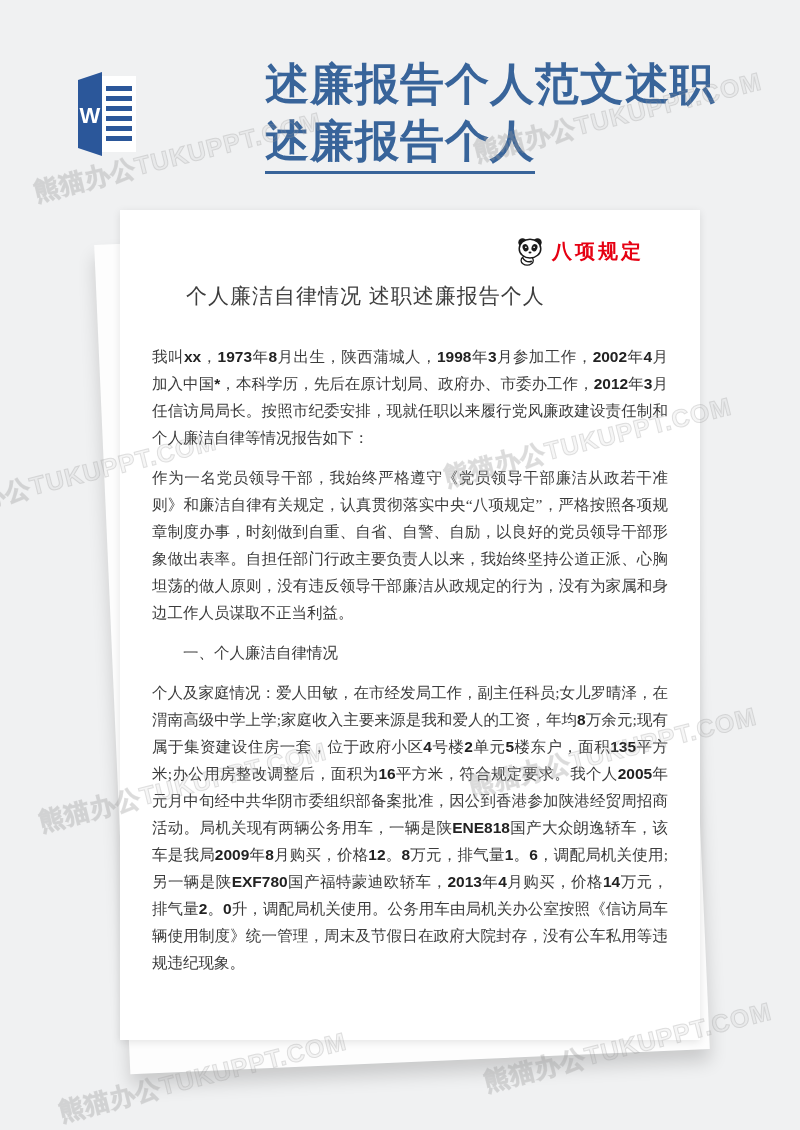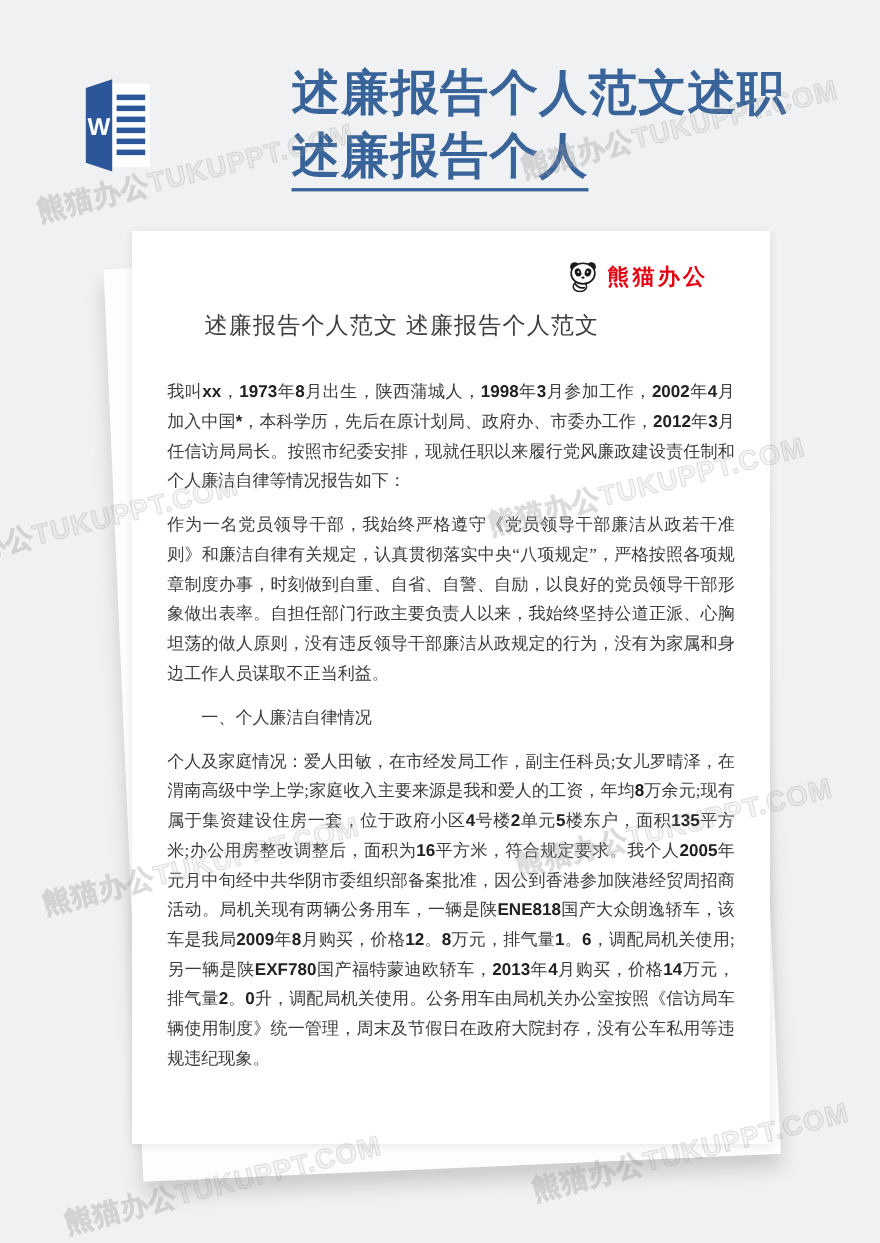--- a/index.html
+++ b/index.html
@@ -103,24 +103,24 @@
         <circle cx="24" cy="7" r="4.5" fill="#1a1a1a"></circle>
         <ellipse cx="13" cy="26" rx="6.5" ry="5" fill="#ffffff" stroke="#1a1a1a" stroke-width="1.4"></ellipse>
         <path d="M8 23 q4 6 10 4" fill="none" stroke="#1a1a1a" stroke-width="1.6"></path>
         <ellipse cx="16" cy="13.5" rx="11.5" ry="10" fill="#ffffff" stroke="#1a1a1a" stroke-width="1.6"></ellipse>
         <ellipse cx="11.2" cy="12.5" rx="3.1" ry="4" fill="#1a1a1a" transform="rotate(-18 11.2 12.5)"></ellipse>
         <ellipse cx="20.8" cy="12.5" rx="3.1" ry="4" fill="#1a1a1a" transform="rotate(18 20.8 12.5)"></ellipse>
         <circle cx="11.6" cy="12" r="0.9" fill="#ffffff"></circle>
         <circle cx="20.4" cy="12" r="0.9" fill="#ffffff"></circle>
         <ellipse cx="16" cy="17.5" rx="1.6" ry="1.1" fill="#1a1a1a"></ellipse>
       </svg>
-      <span class="brand-name">熊猫办公</span>
+      <span class="brand-name">八项规定</span>
     </div>
 
-    <h1 class="doc-heading">述廉报告个人范文 述廉报告个人范文</h1>
+    <h1 class="doc-heading">个人廉洁自律情况 述职述廉报告个人</h1>
 
     <div class="doc-body">
         <p class="para">我叫<span class="num">xx</span>，<span class="num">1973</span>年<span class="num">8</span>月出生，陕西蒲城人，<span class="num">1998</span>年<span class="num">3</span>月参加工作，<span class="num">2002</span>年<span class="num">4</span>月加入中国<span class="num">*</span>，本科学历，先后在原计划局、政府办、市委办工作，<span class="num">2012</span>年<span class="num">3</span>月任信访局局长。按照市纪委安排，现就任职以来履行党风廉政建设责任制和个人廉洁自律等情况报告如下：</p>
         <p class="para">作为一名党员领导干部，我始终严格遵守《党员领导干部廉洁从政若干准则》和廉洁自律有关规定，认真贯彻落实中央“八项规定”，严格按照各项规章制度办事，时刻做到自重、自省、自警、自励，以良好的党员领导干部形象做出表率。自担任部门行政主要负责人以来，我始终坚持公道正派、心胸坦荡的做人原则，没有违反领导干部廉洁从政规定的行为，没有为家属和身边工作人员谋取不正当利益。</p>
         <p class="para indent">一、个人廉洁自律情况</p>
         <p class="para">个人及家庭情况：爱人田敏，在市经发局工作，副主任科员;女儿罗晴泽，在渭南高级中学上学;家庭收入主要来源是我和爱人的工资，年均<span class="num">8</span>万余元;现有属于集资建设住房一套，位于政府小区<span class="num">4</span>号楼<span class="num">2</span>单元<span class="num">5</span>楼东户，面积<span class="num">135</span>平方米;办公用房整改调整后，面积为<span class="num">16</span>平方米，符合规定要求。我个人<span class="num">2005</span>年元月中旬经中共华阴市委组织部备案批准，因公到香港参加陕港经贸周招商活动。局机关现有两辆公务用车，一辆是陕<span class="num">ENE818</span>国产大众朗逸轿车，该车是我局<span class="num">2009</span>年<span class="num">8</span>月购买，价格<span class="num">12</span>。<span class="num">8</span>万元，排气量<span class="num">1</span>。<span class="num">6</span>，调配局机关使用;另一辆是陕<span class="num">EXF780</span>国产福特蒙迪欧轿车，<span class="num">2013</span>年<span class="num">4</span>月购买，价格<span class="num">14</span>万元，排气量<span class="num">2</span>。<span class="num">0</span>升，调配局机关使用。公务用车由局机关办公室按照《信访局车辆使用制度》统一管理，周末及节假日在政府大院封存，没有公车私用等违规违纪现象。</p>
       </div>
   </div>
 
   <div class="wm-layer">

